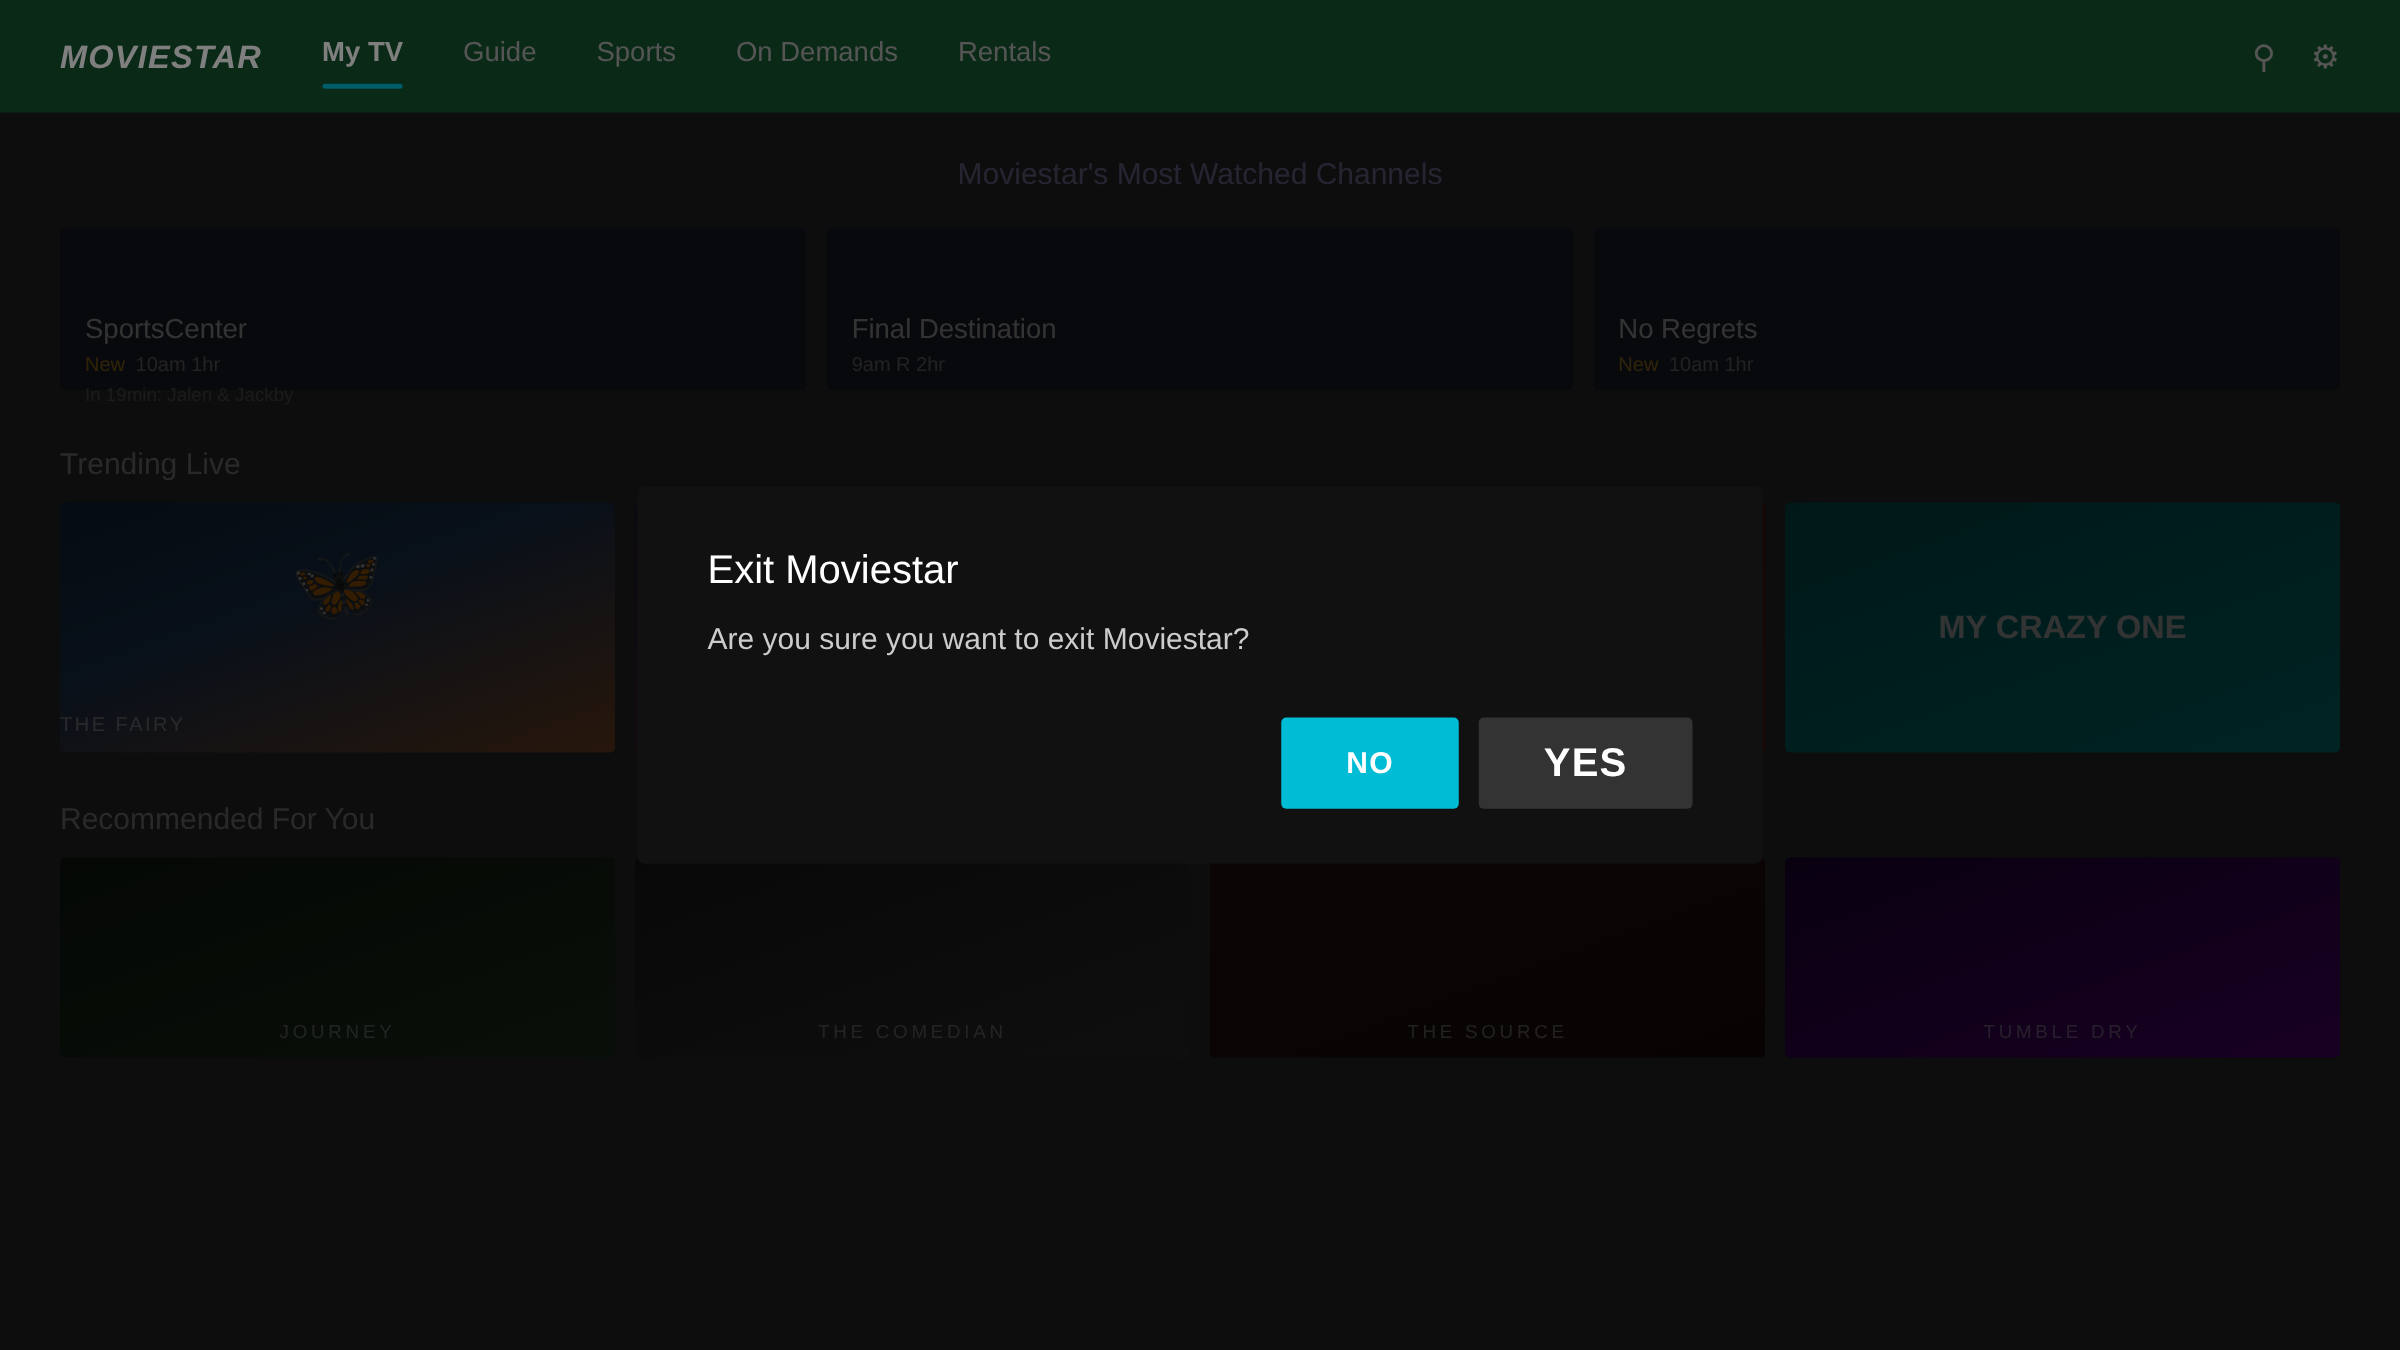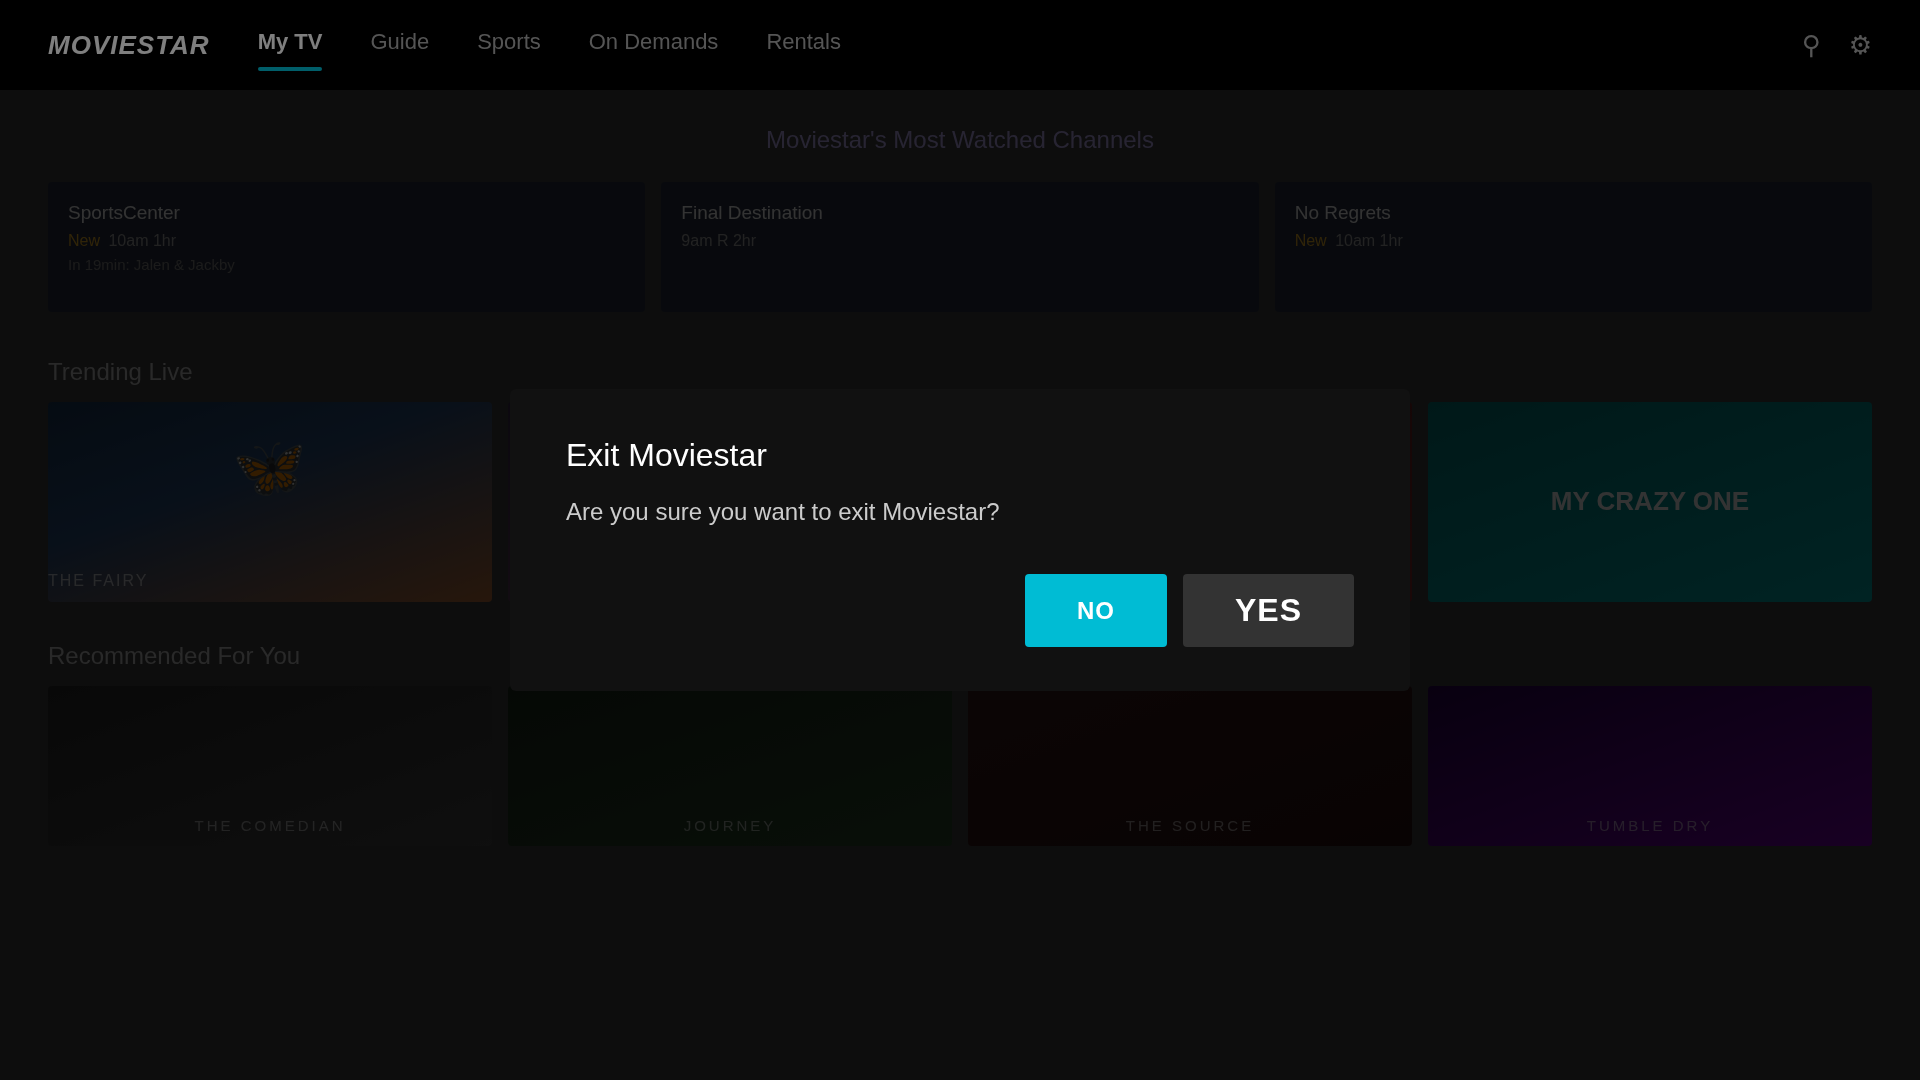--- a/index.html
+++ b/index.html
@@ -13,21 +13,21 @@
       overflow: hidden;
       position: relative;
     }
 
     
     .nav {
       display: flex;
       align-items: center;
       height: 90px;
       padding: 0 48px;
-      background: #000000;
+      background: #14532d;
       position: relative;
       z-index: 1;
     }
 
     .nav-logo {
       font-size: 26px;
       font-weight: 900;
       color: #fff;
       letter-spacing: 1px;
       text-transform: uppercase;
@@ -104,23 +104,24 @@
       height: 130px;
       background: #2a3040;
       border-radius: 4px;
       padding: 20px;
       display: flex;
       flex-direction: column;
       justify-content: flex-start;
     }
 
     .channel-name {
-      font-size: 19px;
+      font-size: 22px;
       color: #fff;
       margin-bottom: 8px;
+      margin-top: 48px;
     }
 
     .channel-info {
       font-size: 16px;
       color: #aaa;
       margin-bottom: 6px;
     }
 
     .channel-info .new {
       color: #f0b429;
@@ -360,25 +361,25 @@
     </div>
     <div class="trending-card trending-card-2"></div>
     <div class="trending-card trending-card-3"></div>
     <div class="trending-card trending-card-mycrazy">
       <div class="mycrazy-text">MY CRAZY ONE</div>
     </div>
   </div>
 
   <div class="recommended-title">Recommended For You</div>
   <div class="recommended-row">
+    <div class="rec-card rec-card-1">
+      <div class="rec-card-label">JOURNEY</div>
+    </div>
     <div class="rec-card rec-card-2">
       <div class="rec-card-label">THE COMEDIAN</div>
-    </div>
-    <div class="rec-card rec-card-1">
-      <div class="rec-card-label">JOURNEY</div>
     </div>
     <div class="rec-card rec-card-3">
       <div class="rec-card-label">THE SOURCE</div>
     </div>
     <div class="rec-card rec-card-4">
       <div class="rec-card-label">TUMBLE DRY</div>
     </div>
   </div>
 </div>
 

